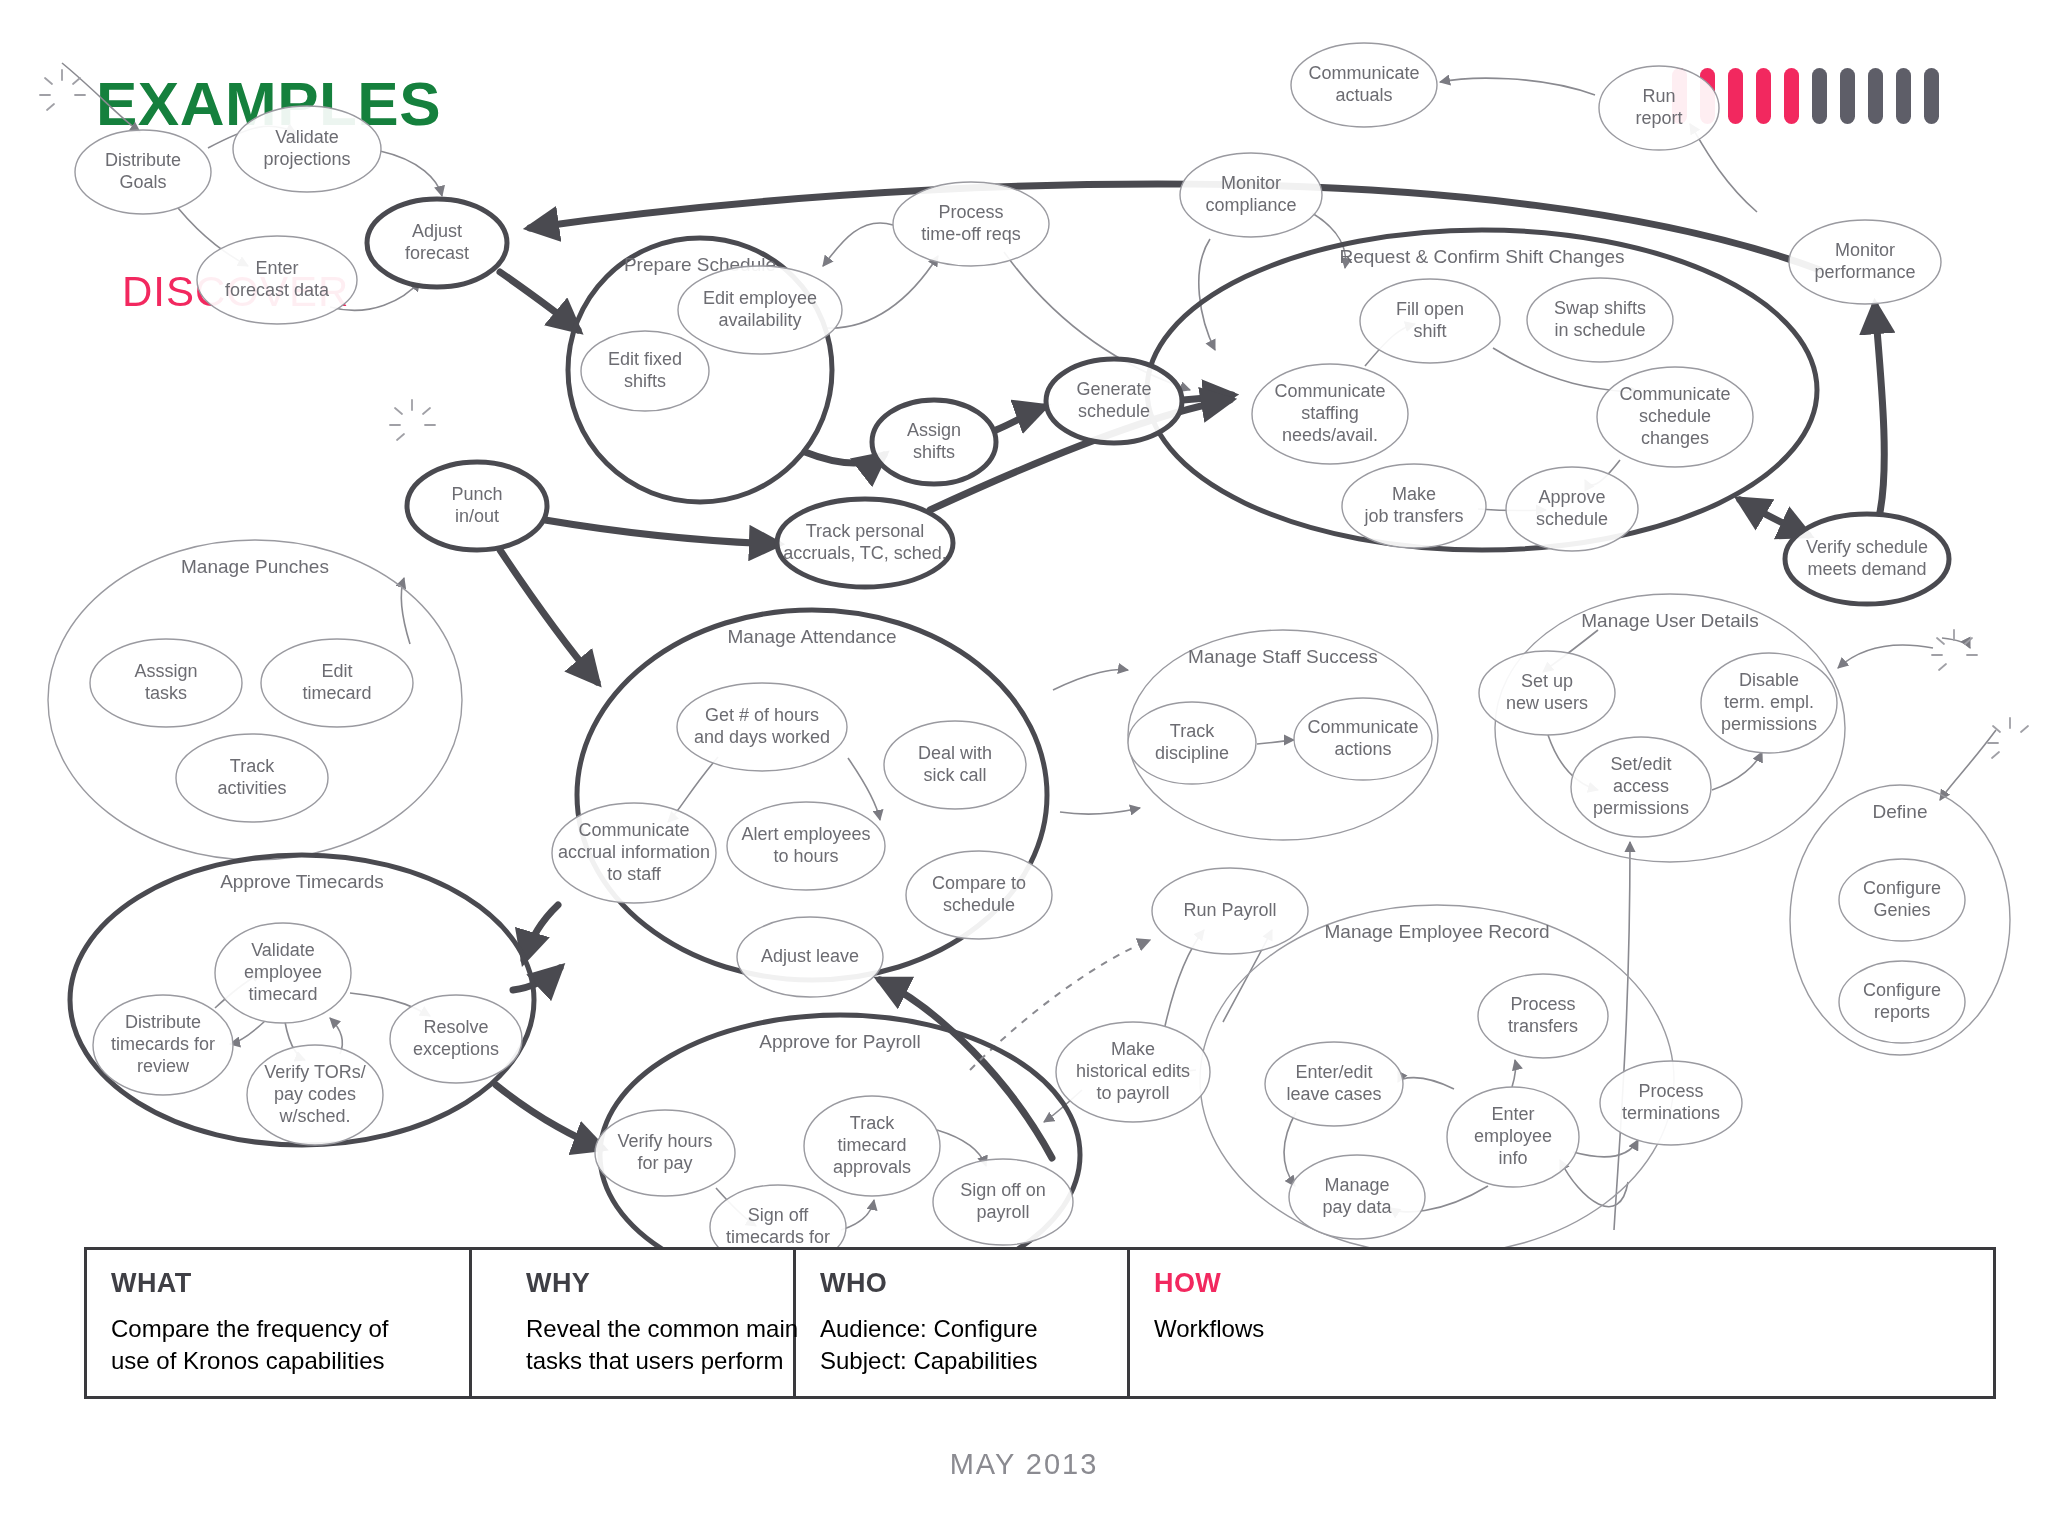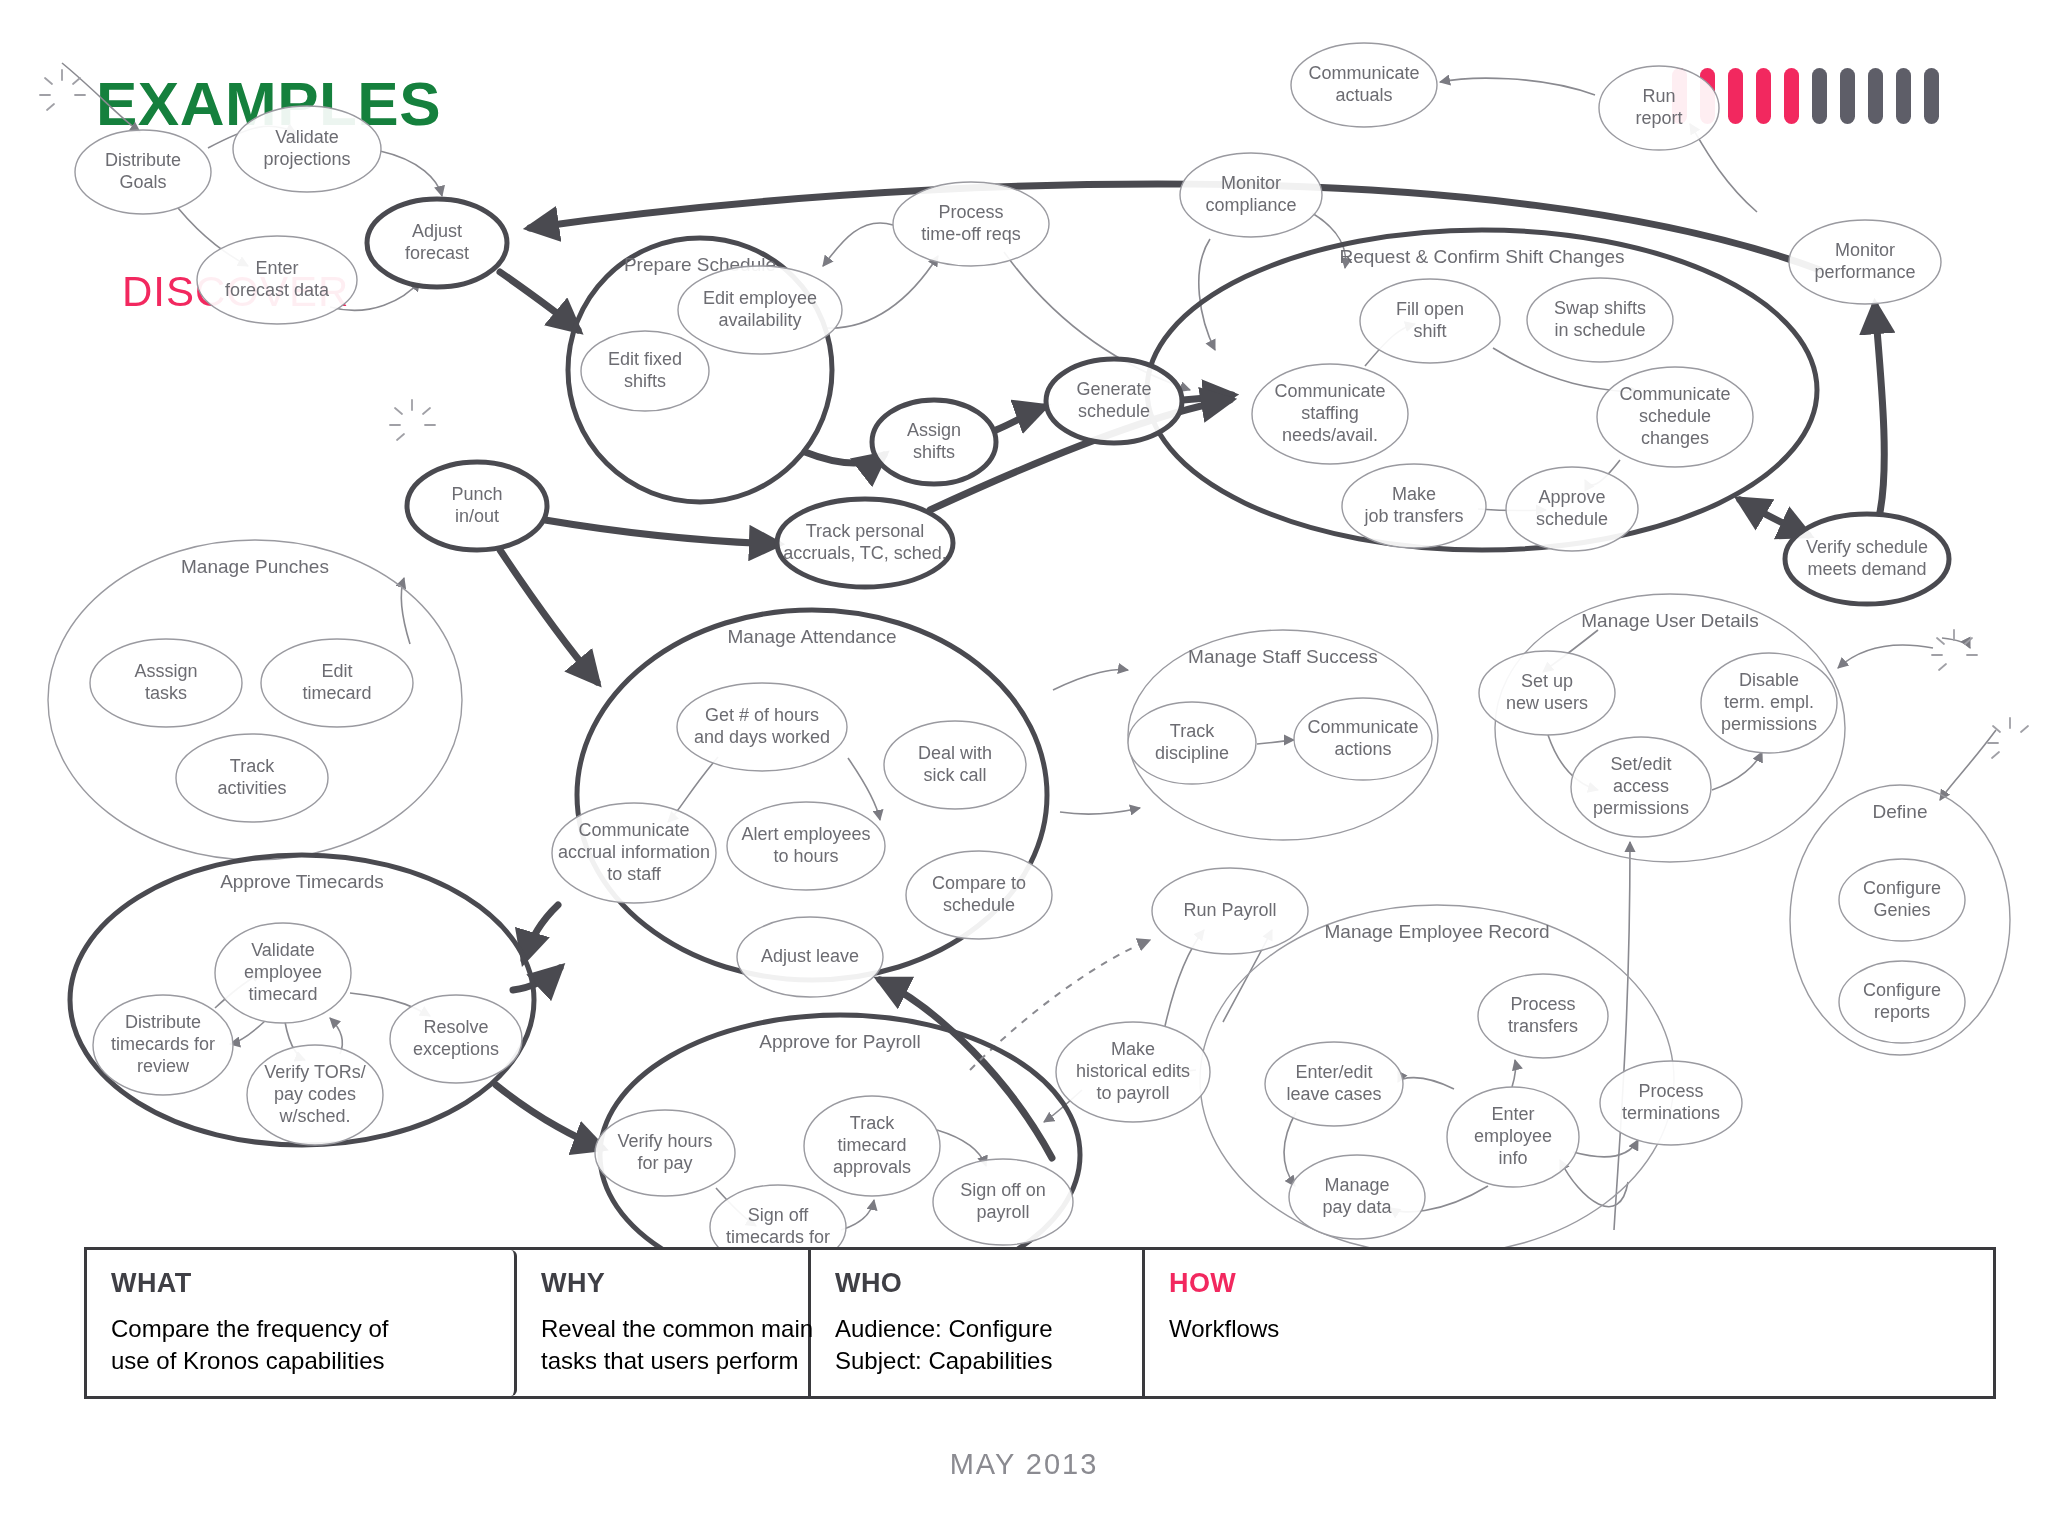--- a/index.html
+++ b/index.html
@@ -103,23 +103,23 @@
   #summary-table .cell .head.accent {
     color: #f2285f;
   }
   #summary-table .cell .body-line {
     font-size: 24px;
     line-height: 1.34;
     color: #000000;
     font-family: "Liberation Sans", sans-serif;
     white-space: nowrap;
   }
-  .c0 { width: 430px; border-radius: 6px; }
+  .c0 { width: 385px; }
   .c1 { width: 377px; }
-  .c2 { width: 294px; }
+  .c2 { width: 294px; margin-left: 30px; }
   .c3 { width: 334px; }
   .c4 { flex: 1 1 auto; }
   
   #footer-date {
     position: absolute;
     left: 0;
     top: 1448px;
     width: 2048px;
     text-align: center;
     font-size: 29px;

